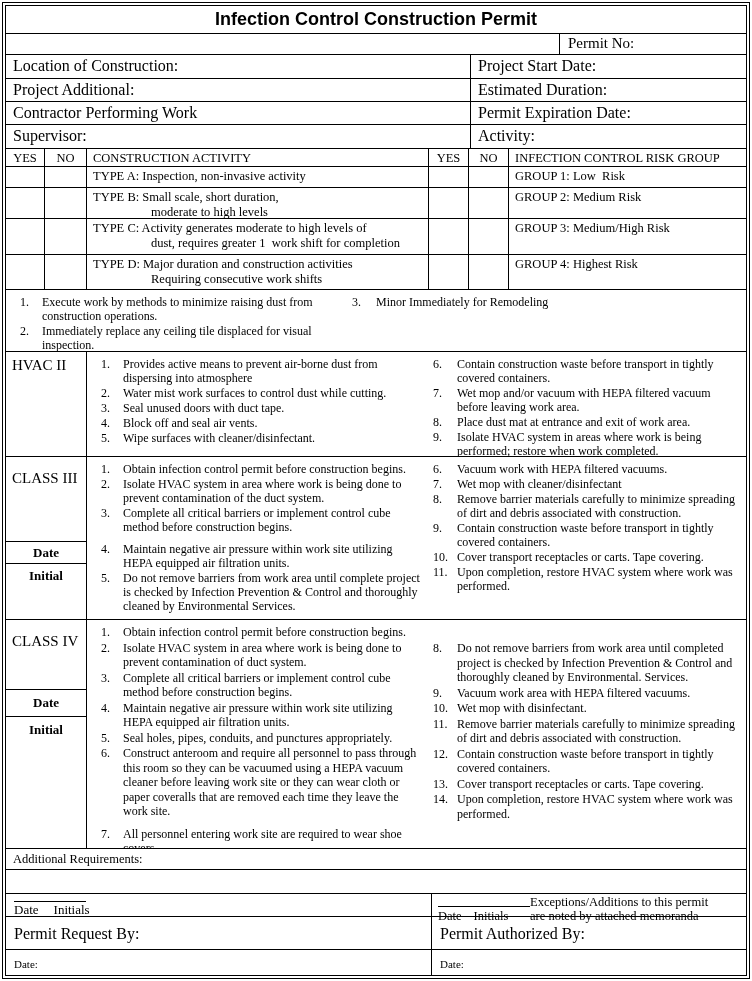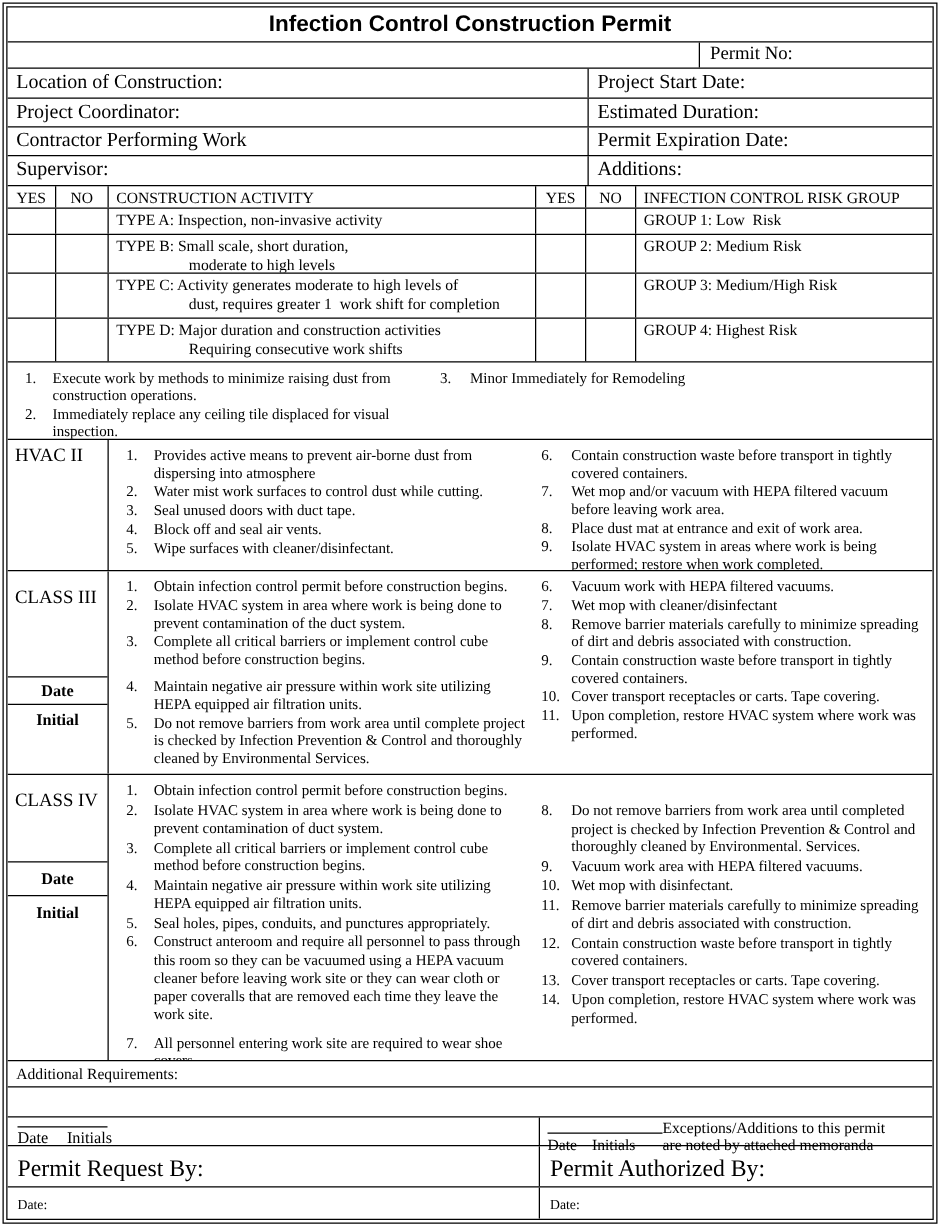--- a/index.html
+++ b/index.html
@@ -93,21 +93,21 @@
   .split .sl { width: 425px; flex-shrink: 0; }
   .split .sr { flex: 1; border-left: 1px solid #000; }
   .di-row { height: 23px; font-size: 13px; }
   .di-left { padding: 1px 0 0 8px; }
   .short-rule { width: 72px; height: 7px; border-bottom: 1px solid #000; }
   .di-pair { display: flex; gap: 15px; }
   .exc { font-size: 12.5px; line-height: 14px; padding: 1px 0 0 6px; }
   .exc-line { display: flex; }
   .blank-underline { width: 92px; height: 12px; border-bottom: 1px solid #000; flex-shrink: 0; }
   .exc .di-pair { width: 92px; gap: 12px; flex-shrink: 0; }
-  .pb-row { height: 33px; font-size: 19px; }
+  .pb-row { height: 33px; font-size: 16px; }
   .pb-row .sl, .pb-row .sr { padding: 8px 0 0 8px; }
   .dt-row { flex: 1; border-bottom: none; font-size: 11px; }
   .dt-row .sl, .dt-row .sr { padding: 8px 0 0 8px; }
 </style>
 </head>
 <body>
 
 <div class="page">
   <div class="inner">
 
@@ -116,30 +116,30 @@
     <div class="row permit-row">
       <div class="permit-blank"></div>
       <div class="permit-cell">Permit No:</div>
     </div>
 
     <div class="row form-row fr1">
       <div class="fl">Location of Construction:</div>
       <div class="fr">Project Start Date:</div>
     </div>
     <div class="row form-row fr2">
-      <div class="fl">Project Coordinator:</div>
+      <div class="fl">Project Additional:</div>
       <div class="fr">Estimated Duration:</div>
     </div>
     <div class="row form-row fr3">
       <div class="fl">Contractor Performing Work</div>
       <div class="fr">Permit Expiration Date:</div>
     </div>
     <div class="row form-row fr4">
       <div class="fl">Supervisor:</div>
-      <div class="fr">Additions:</div>
+      <div class="fr">Activity:</div>
     </div>
 
     <div class="row tbl-row hdr-row">
       <div class="c-yes">YES</div>
       <div class="c-no">NO</div>
       <div class="c-act">CONSTRUCTION ACTIVITY</div>
       <div class="c-yes2">YES</div>
       <div class="c-no2">NO</div>
       <div class="c-risk">INFECTION CONTROL RISK GROUP</div>
     </div>

